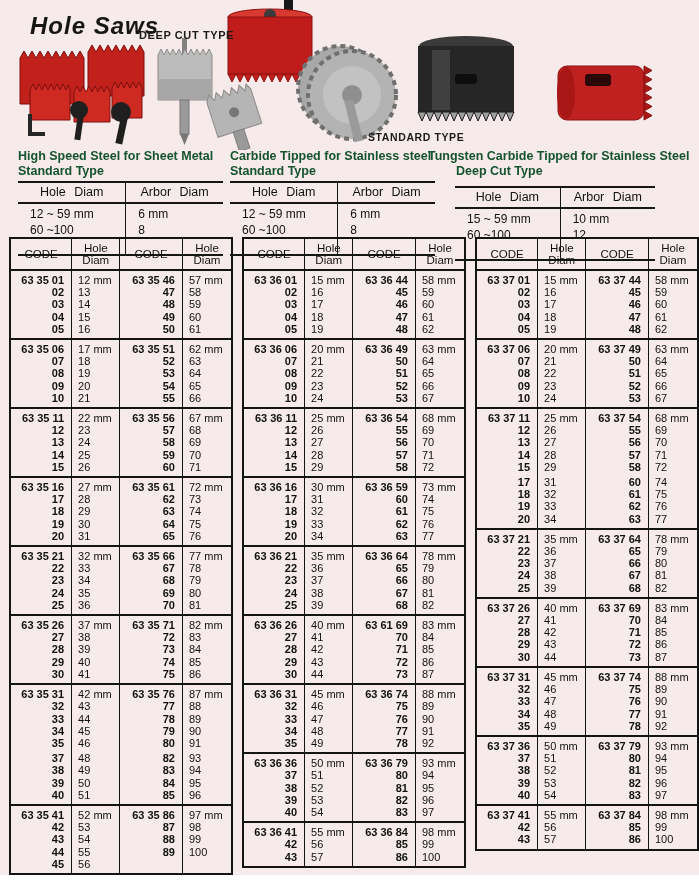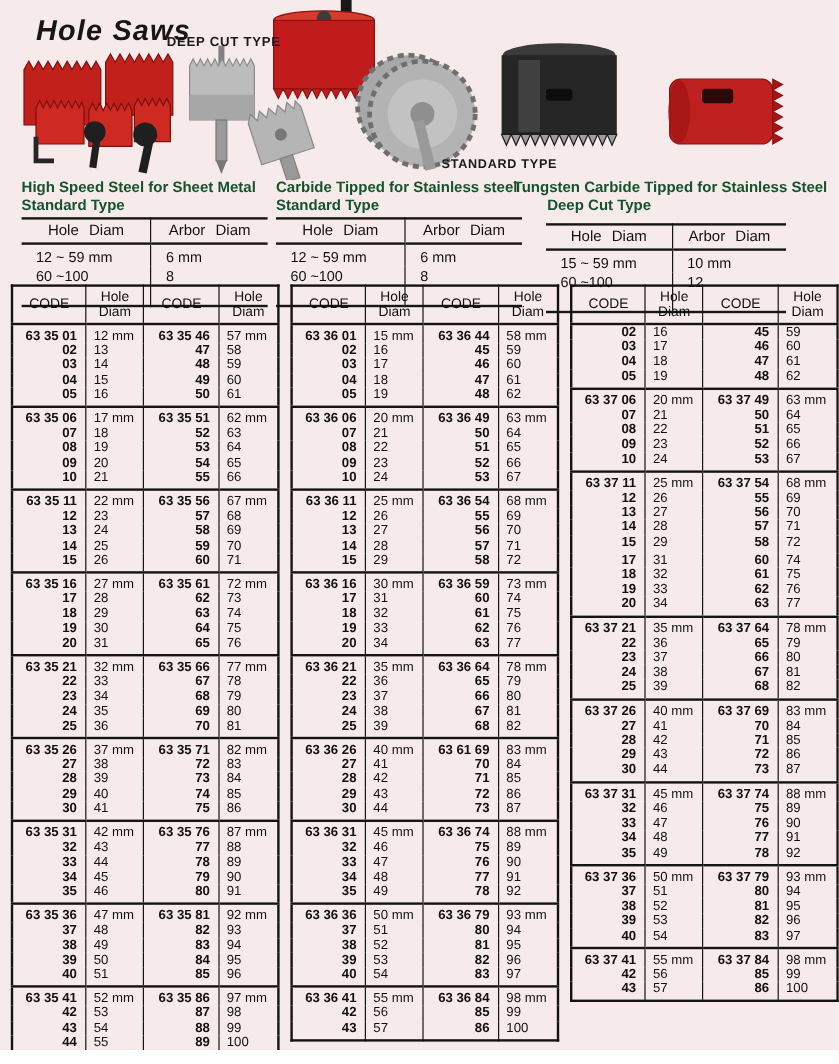--- a/index.html
+++ b/index.html
@@ -413,26 +413,20 @@
             <td class="c1">45</td>
             <td class="c2">79</td>
             <td class="c3">90</td>
           </tr>
           <tr class=" block-last">
             <td class="c0">35</td>
             <td class="c1">46</td>
             <td class="c2">80</td>
             <td class="c3">91</td>
           </tr>
-          <tr class="block-first">
-            <td class="c0">63 35 36</td>
-            <td class="c1">47 mm</td>
-            <td class="c2">63 35 81</td>
-            <td class="c3">92 mm</td>
-          </tr>
           <tr class="">
             <td class="c0">37</td>
             <td class="c1">48</td>
             <td class="c2">82</td>
             <td class="c3">93</td>
           </tr>
           <tr class="">
             <td class="c0">38</td>
             <td class="c1">49</td>
             <td class="c2">83</td>
@@ -759,20 +753,26 @@
           <tr>
             <th class="c0">CODE</th>
             <th class="c1">Hole
 Diam</th>
             <th class="c2">CODE</th>
             <th class="c3">Hole
 Diam</th>
           </tr>
         </thead>
         <tbody>
+          <tr class="block-first">
+            <td class="c0">63 37 01</td>
+            <td class="c1">15 mm</td>
+            <td class="c2">63 37 44</td>
+            <td class="c3">58 mm</td>
+          </tr>
           <tr class="">
             <td class="c0">02</td>
             <td class="c1">16</td>
             <td class="c2">45</td>
             <td class="c3">59</td>
           </tr>
           <tr class="">
             <td class="c0">03</td>
             <td class="c1">17</td>
             <td class="c2">46</td>

